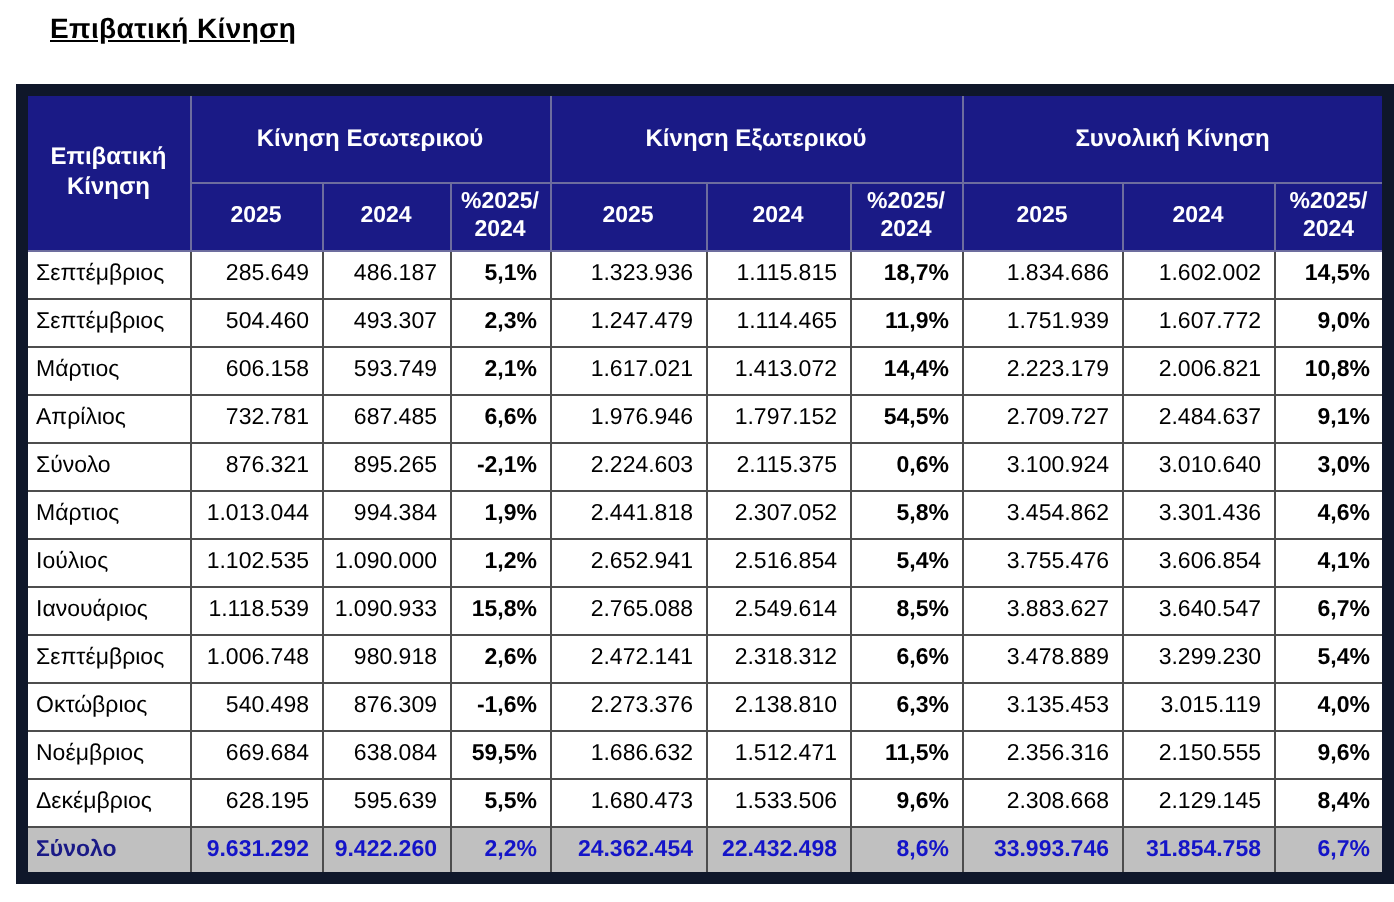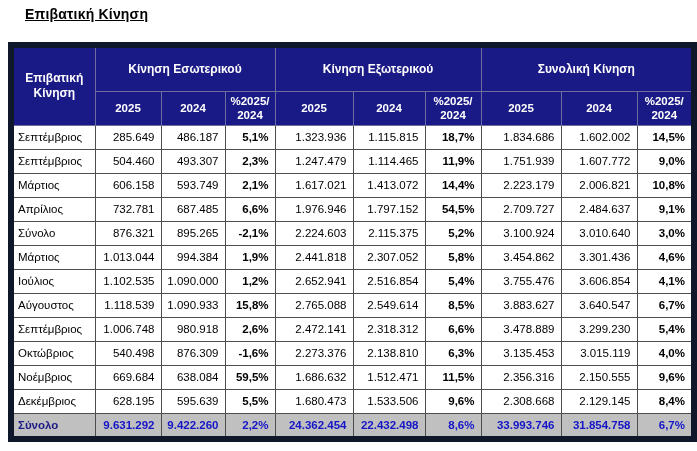--- a/index.html
+++ b/index.html
@@ -143,21 +143,21 @@
         <td class="num">2.484.637</td>
         <td class="num pct">9,1%</td>
       </tr>
       <tr>
         <td class="month">Σύνολο</td>
         <td class="num">876.321</td>
         <td class="num">895.265</td>
         <td class="num pct">-2,1%</td>
         <td class="num">2.224.603</td>
         <td class="num">2.115.375</td>
-        <td class="num pct">5,2%</td>
+        <td class="num pct">0,6%</td>
         <td class="num">3.100.924</td>
         <td class="num">3.010.640</td>
         <td class="num pct">3,0%</td>
       </tr>
       <tr>
         <td class="month">Μάρτιος</td>
         <td class="num">1.013.044</td>
         <td class="num">994.384</td>
         <td class="num pct">1,9%</td>
         <td class="num">2.441.818</td>
@@ -173,21 +173,21 @@
         <td class="num">1.090.000</td>
         <td class="num pct">1,2%</td>
         <td class="num">2.652.941</td>
         <td class="num">2.516.854</td>
         <td class="num pct">5,4%</td>
         <td class="num">3.755.476</td>
         <td class="num">3.606.854</td>
         <td class="num pct">4,1%</td>
       </tr>
       <tr>
-        <td class="month">Αύγουστος</td>
+        <td class="month">Ιανουάριος</td>
         <td class="num">1.118.539</td>
         <td class="num">1.090.933</td>
         <td class="num pct">15,8%</td>
         <td class="num">2.765.088</td>
         <td class="num">2.549.614</td>
         <td class="num pct">8,5%</td>
         <td class="num">3.883.627</td>
         <td class="num">3.640.547</td>
         <td class="num pct">6,7%</td>
       </tr>

